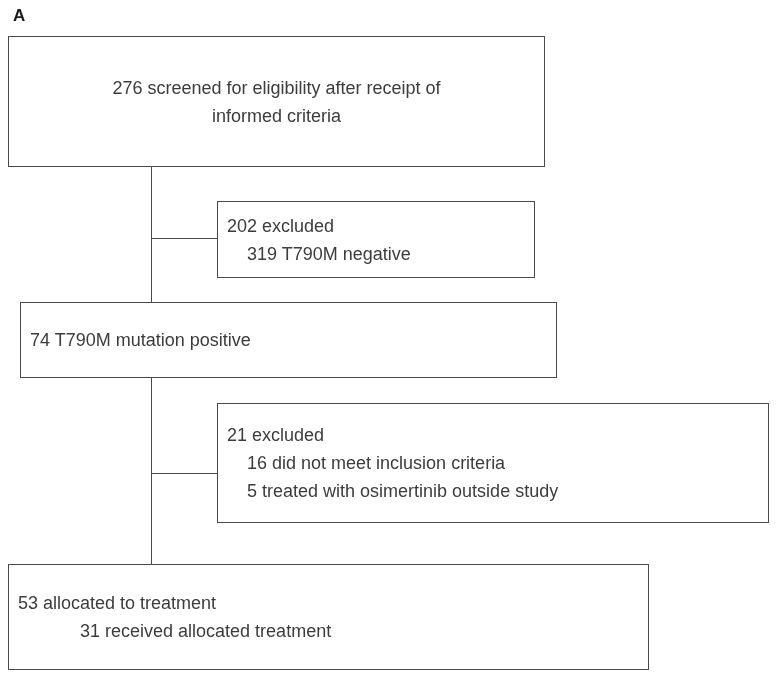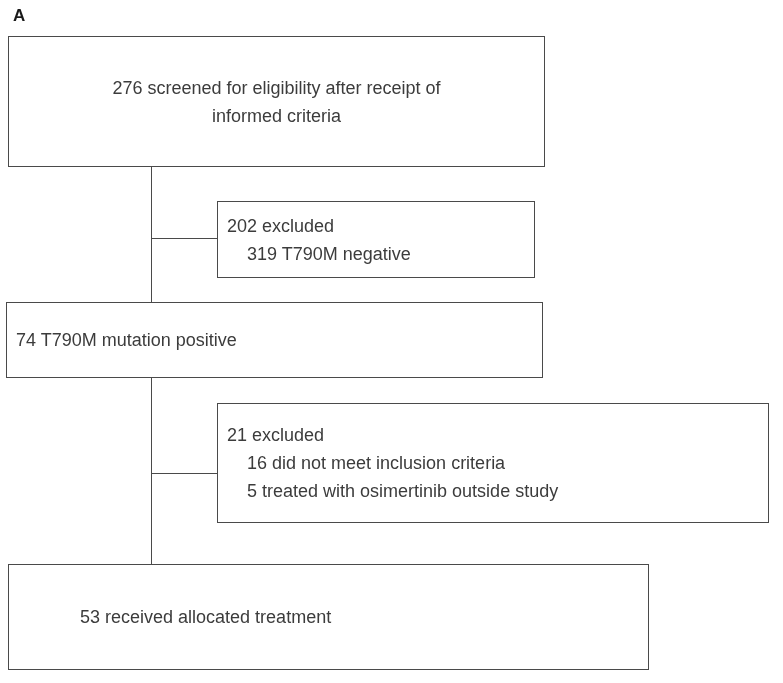--- a/index.html
+++ b/index.html
@@ -56,21 +56,21 @@
   }
   .node.centered .line {
     padding: 0 12px;
   }
   .indent-1 { padding-left: 29px !important; }
   .indent-2 { padding-left: 71px !important; }
 
   
   #node-screened   { left: 8px;   top: 36px;  width: 537px; height: 131px; }
   #node-excluded-1 { left: 217px; top: 201px; width: 318px; height: 77px; }
-  #node-positive   { left: 6px;   top: 302px; width: 537px; height: 76px; }
+  #node-positive   { left: 20px;   top: 302px; width: 537px; height: 76px; }
   #node-excluded-2 { left: 217px; top: 403px; width: 552px; height: 120px; }
   #node-allocated  { left: 8px;   top: 564px; width: 641px; height: 106px; }
 
   .conn {
     position: absolute;
     background: #4a4a4a;
   }
   .conn.v { width: 1px; }
   .conn.h { height: 1px; }
 
@@ -106,16 +106,17 @@
   <div class="conn v" id="conn-v-2"></div>
   <div class="conn h" id="conn-h-2"></div>
 
   <div class="node left" id="node-excluded-2">
     <span class="line">21 excluded</span>
     <span class="line indent-1">16 did not meet inclusion criteria</span>
     <span class="line indent-1">5 treated with osimertinib outside study</span>
   </div>
 
   <div class="node left" id="node-allocated">
-    <span class="line indent-2">53 received allocated treatment</span>
+    <span class="line">53 allocated to treatment</span>
+    <span class="line indent-2">31 received allocated treatment</span>
   </div>
 
 </div>
 
 </body></html>

